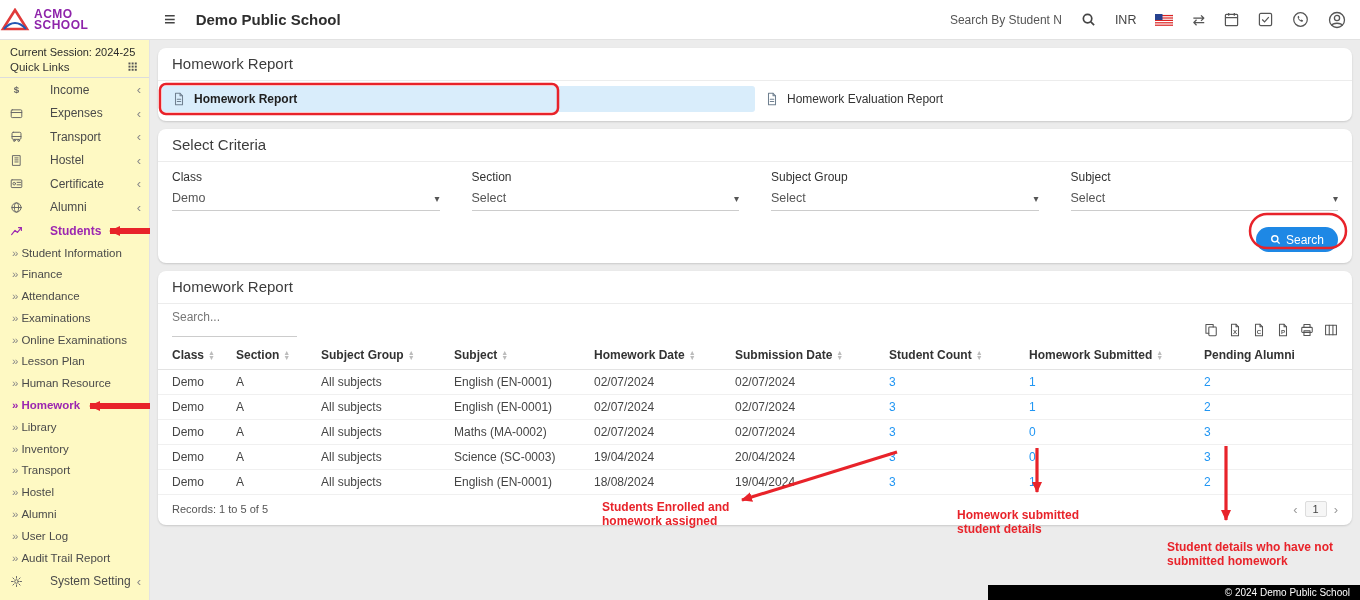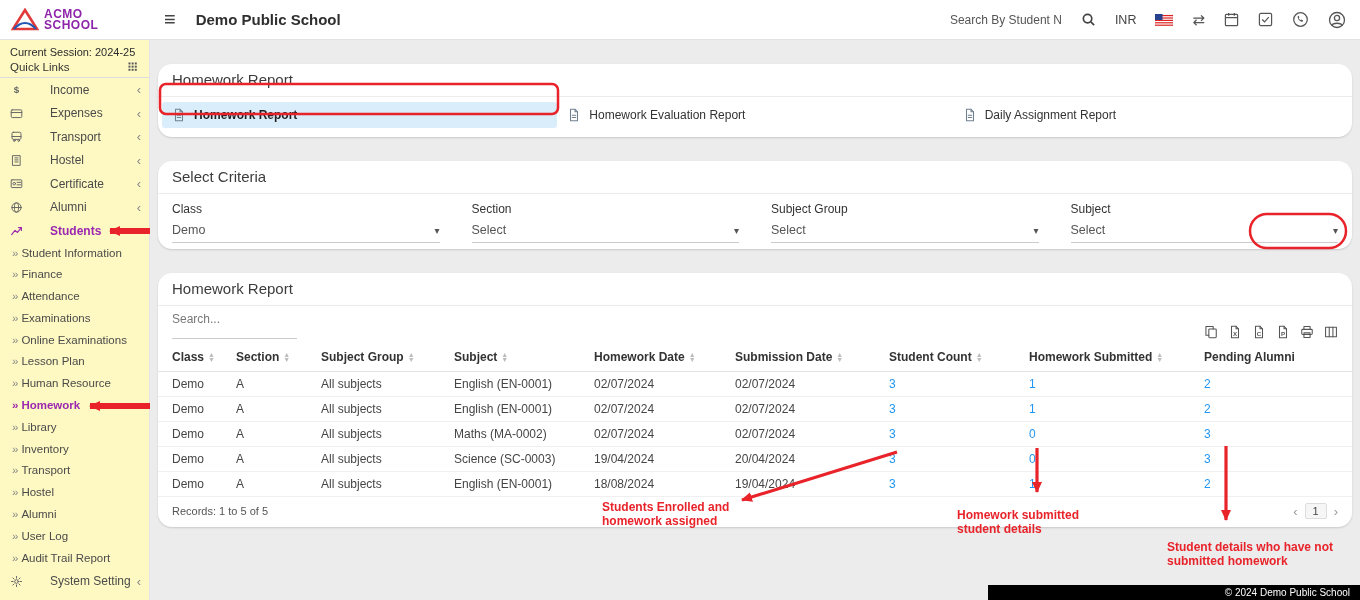--- a/index.html
+++ b/index.html
@@ -6,21 +6,21 @@
   html,body { width:1360px; height:600px; overflow:hidden; }
   body {
     position:relative;
     font-family:"Liberation Sans", sans-serif;
     background:#ececec;
     color:#444;
   }
   
   .header { position:absolute; top:0; left:0; width:1360px; height:40px; background:#fff;
     border-bottom:1px solid #e2e2e2; display:flex; align-items:center; z-index:10; }
-  .logo-box { width:150px; display:flex; align-items:center; gap:4px; padding-left:10px; cursor:pointer; }
+  .logo-box { width:150px; display:flex; align-items:center; gap:4px; padding-left:0; cursor:pointer; }
   .logo-text { color:#8e24aa; font-weight:bold; font-size:12px; line-height:11px; letter-spacing:.5px; }
   .burger { margin-left:14px; font-size:20px; color:#444; cursor:pointer; }
   .school-title { margin-left:20px; font-size:15px; font-weight:bold; color:#2e2e2e; }
   .header-right { margin-left:auto; display:flex; align-items:center; gap:19px; padding-right:14px; color:#555; }
   .hdr-search { border:none; outline:none; font-size:12px; width:112px; color:#444; background:transparent; }
   .hdr-search::placeholder { color:#555; }
   .hdr-ico { display:flex; align-items:center; cursor:pointer; color:#555; }
   .currency { font-size:12.5px; color:#444; cursor:pointer; }
   .glyph { font-size:15px; line-height:1; cursor:pointer; color:#555; }
 
@@ -37,21 +37,21 @@
   .chev.down { transform:rotate(-90deg); }
   .side-item.active { color:#9c27b0; font-weight:bold; }
   .side-item.active .s-ico, .side-item.active .chev { color:#9c27b0; }
   .sub-item { height:21.8px; line-height:21.8px; padding-left:12px; font-size:11.5px; cursor:pointer; white-space:nowrap; color:#4a4a4a; }
   .sub-item .dbl { color:#888; margin-right:3px; }
   .sub-item.active { color:#9c27b0; font-weight:bold; }
   .sub-item.active .dbl { color:#9c27b0; }
 
   
   .main { position:absolute; top:40px; left:150px; width:1210px; height:560px; }
-  .card { background:#fff; margin:24px 8px 0; border-radius:14px; box-shadow:0 1px 2px rgba(0,0,0,.15); }
+  .card { background:#fff; margin:8px 8px 0; border-radius:8px; box-shadow:0 1px 2px rgba(0,0,0,.15); }
   .card-title { font-size:15px; color:#3c3c3c; padding:7px 14px; border-bottom:1px solid #ececec; line-height:18px; }
 
   .tabs { display:flex; padding:5px 4px 9px; }
   .tab { flex:1; display:flex; align-items:center; gap:8px; height:26px; padding:0 10px; font-size:12px;
     color:#333; cursor:pointer; border-radius:3px; }
   .tab .t-ico { display:flex; color:#708090; }
   .tab.active { background:#d9edfb; font-weight:bold; color:#1f1f1f; }
 
   .criteria-row { display:flex; padding:8px 14px 6px; }
   .field { flex:1; margin-right:32px; }
@@ -307,31 +307,20 @@
           <span class="t-ico">
             <svg width="14" height="14" viewBox="0 0 16 16" fill="none" stroke="currentColor" stroke-width="1.2" stroke-linecap="round" stroke-linejoin="round">
               <path d="M4 1.5h5.2l2.8 2.8v10.2H4z"></path>
               <path d="M9.2 1.5v2.8H12"></path>
               <line x1="6" y1="8.2" x2="10" y2="8.2"></line>
               <line x1="6" y1="10.8" x2="10" y2="10.8"></line>
             </svg>
           </span>
           <span>Homework Evaluation Report</span>
         </div>
-        <div class="tab">
-          <span class="t-ico">
-            <svg width="14" height="14" viewBox="0 0 16 16" fill="none" stroke="currentColor" stroke-width="1.2" stroke-linecap="round" stroke-linejoin="round">
-              <path d="M4 1.5h5.2l2.8 2.8v10.2H4z"></path>
-              <path d="M9.2 1.5v2.8H12"></path>
-              <line x1="6" y1="8.2" x2="10" y2="8.2"></line>
-              <line x1="6" y1="10.8" x2="10" y2="10.8"></line>
-            </svg>
-          </span>
-          <span>Daily Assignment Report</span>
-        </div>
       </div>
   </div>
 
   <div class="card">
     <div class="card-title">Select Criteria</div>
     <div class="criteria-row">
         <div class="field">
           <label>Class</label>
           <div class="select">
             <span>Demo</span>
@@ -353,20 +342,31 @@
           </div>
         </div>
         <div class="field">
           <label>Subject</label>
           <div class="select">
             <span>Select</span>
             <span class="caret">▾</span>
           </div>
         </div>
       </div>
+    <div class="search-row">
+      <button class="btn-search">
+        <span style="display:flex;">
+          <svg width="11" height="11" viewBox="0 0 16 16" fill="none" stroke="#fff" stroke-width="2">
+            <circle cx="7" cy="7" r="4.5"></circle>
+              <line x1="10.5" y1="10.5" x2="14" y2="14"></line>
+            </svg>
+        </span>
+        <span>Search</span>
+      </button>
+    </div>
   </div>
 
   <div class="card">
     <div class="card-title">Homework Report</div>
     <div class="controls">
       <input class="tbl-search" placeholder="Search..." style="">
       <div class="export-icons">
           <span class="exp">
             <svg width="14" height="14" viewBox="0 0 16 16" fill="none" stroke="currentColor" stroke-width="1.2" stroke-linecap="round" stroke-linejoin="round">
               <rect x="5.5" y="4.5" width="8.5" height="10" rx="1"></rect>

